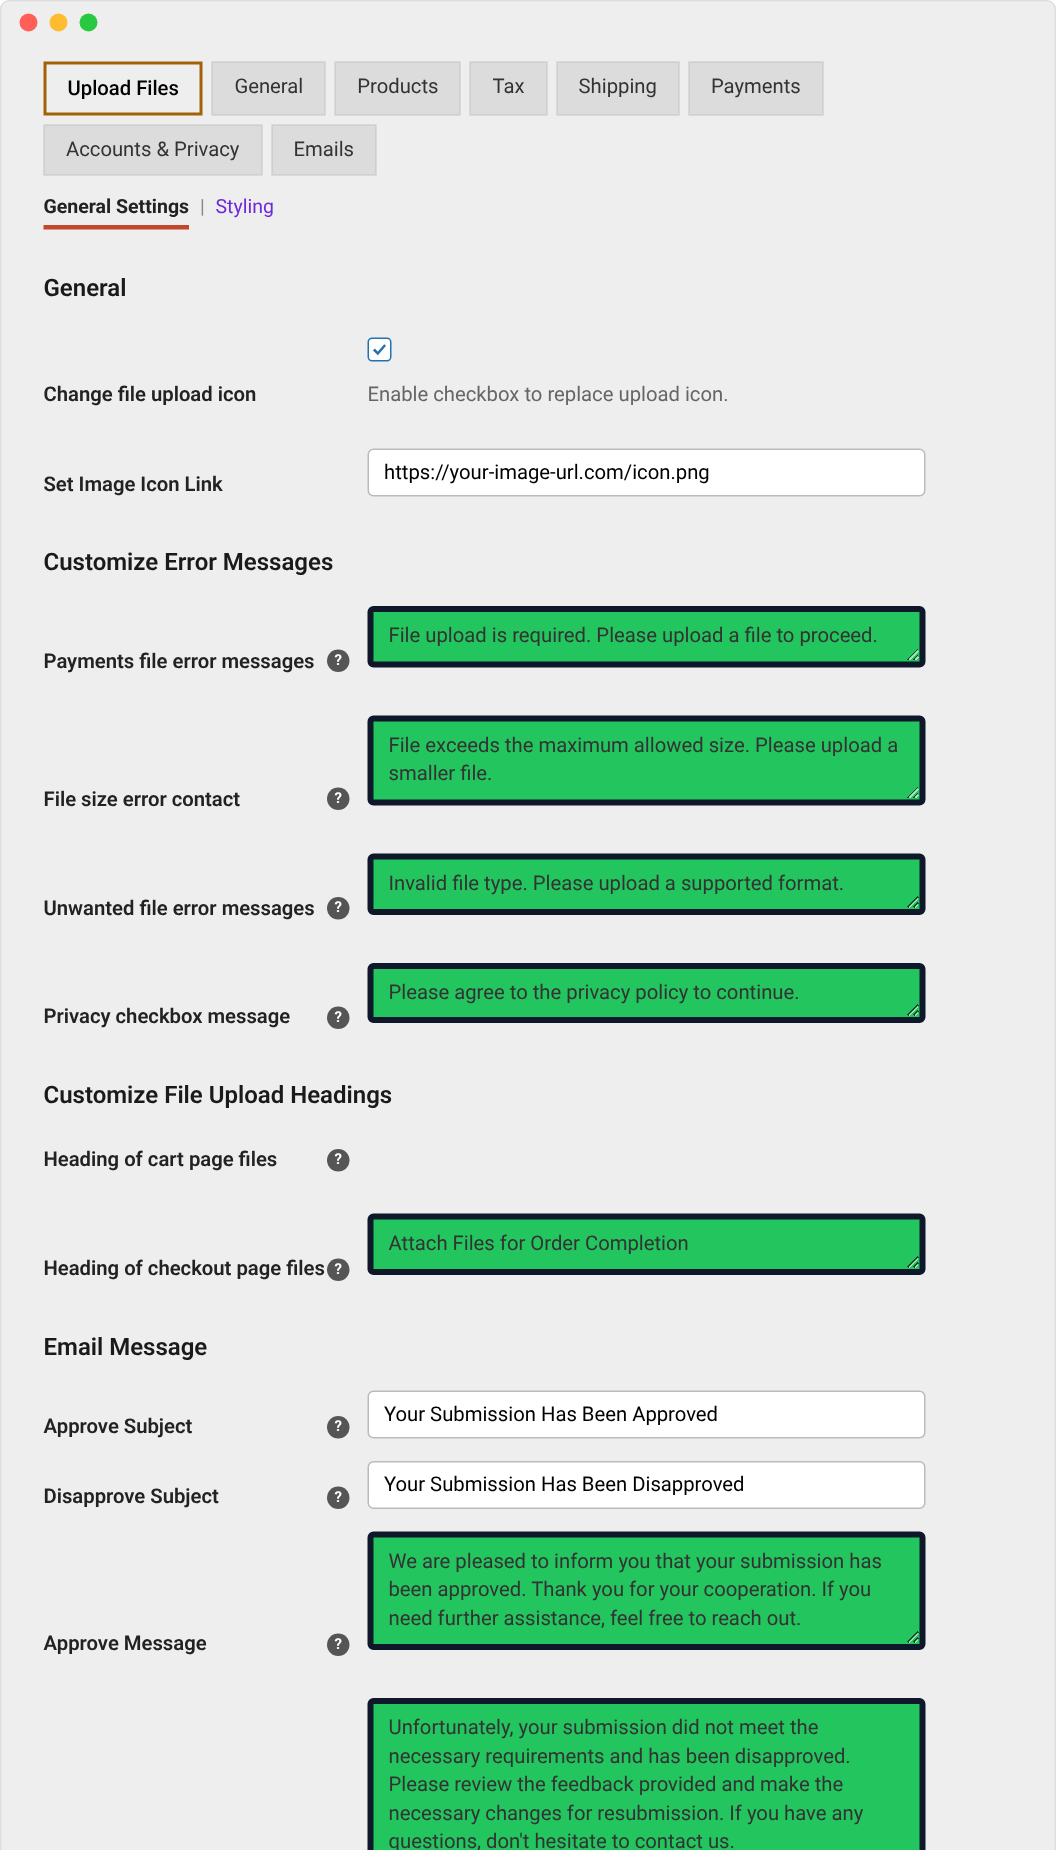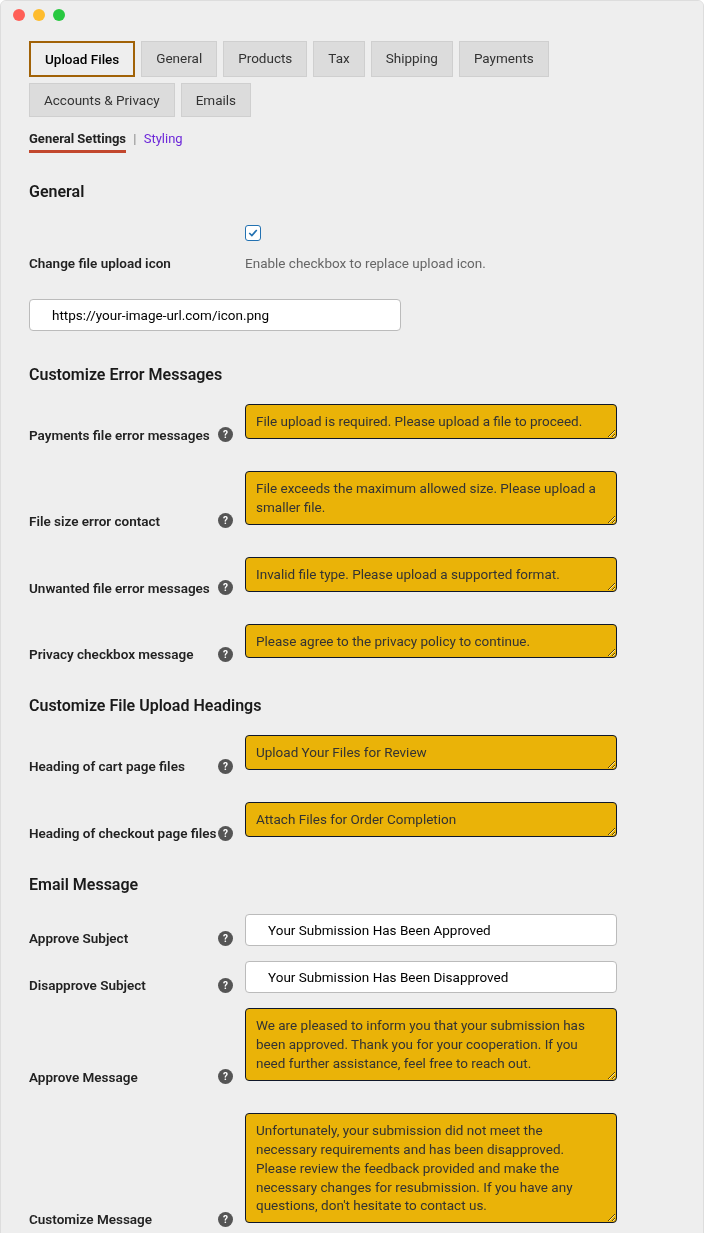--- a/index.html
+++ b/index.html
@@ -18,22 +18,22 @@
   .subtab-active { color: #222; padding-bottom: 4px; border-bottom: 3px solid #c2472d; font-weight: 700; }
   .subtab-sep { color: #888; margin: 0 4px; }
   .subtab-link { color: #6d28d9; text-align: right; }
   h2.section { font-size: 16px; font-weight: 600; color: #1a1a1a; margin-top: 34px; margin-bottom: 20px; }
   h2.section.first { margin-top: 36px; }
   .row { display: flex; align-items: flex-end; margin-bottom: 28px; }
   .row.tight { margin-bottom: 15px; }
   .label-col { width: 216px; flex-shrink: 0; font-size: 13.5px; font-weight: 600; color: #222; padding-top: 6px; display: flex; align-items: center; justify-content: space-between; padding-right: 12px; }
   .help-icon { width: 15px; height: 15px; border-radius: 50%; background: #555; color: #fff; font-size: 10px; display: inline-flex; align-items: center; justify-content: center; font-weight: bold; cursor: pointer; flex-shrink: 0; }
   .field-col { flex: 1; max-width: 372px; }
-  input[type=text] { width: 100%; padding: 7px 22px; font-size: 13.5px; border: 1px solid #bbb; border-radius: 4px; background: #fff; font-family: inherit; }
-  textarea { width: 100%; padding: 7px 10px; font-size: 13.5px; border: 1px solid #0f172a; border-radius: 4px; background: #eab308; resize: both; font-family: inherit; line-height: 1.4; color: #333; }
+  input[type=text] { width: 100%; padding: 7px 10px; font-size: 13.5px; border: 1px solid #bbb; border-radius: 4px; background: #fff; font-family: inherit; }
+  textarea { width: 100%; padding: 7px 10px; font-size: 13.5px; border: 4px solid #0f172a; border-radius: 4px; background: #22c55e; resize: both; font-family: inherit; line-height: 1.4; color: #333; }
   textarea.short { min-height: 34px; }
   .checkbox-wrap { display: flex; align-items: center; padding-top: 4px; }
   .checkbox { width: 16px; height: 16px; border: 1.5px solid #2271b1; border-radius: 3px; background: #fff; display: inline-flex; align-items: center; justify-content: center; cursor: pointer; }
   .checkbox svg { width: 12px; height: 12px; }
   .desc { font-size: 13.5px; color: #666; margin-top: 14px; }
 </style>
 </head>
 <body>
 
 <div class="window">
@@ -73,20 +73,23 @@
             <svg viewBox="0 0 16 16">
                 <path d="M3 8 L6.5 11.5 L13 4" stroke="#2271b1" stroke-width="2.2" fill="none"></path>
               </svg>
           </span>
         </div>
         <div class="desc">Enable checkbox to replace upload icon.</div>
       </div>
     </div>
 
     <div class="row">
+      <div class="label-col">
+          <span>Set Image Icon Link</span>
+        </div>
       <div class="field-col">
         <input type="text" value="https://your-image-url.com/icon.png" style="">
       </div>
     </div>
 
     <h2 class="section">Customize Error Messages</h2>
 
     <div class="row">
       <div class="label-col">
           <span>Payments file error messages</span>
@@ -119,21 +122,20 @@
       <div class="field-col"><textarea class="short" rows="1" style="">Please agree to the privacy policy to continue.</textarea></div>
     </div>
 
     <h2 class="section">Customize File Upload Headings</h2>
 
     <div class="row">
       <div class="label-col">
           <span>Heading of cart page files</span>
           <span class="help-icon">?</span>
         </div>
-      <div class="field-col"><textarea class="short" rows="1" style="">Upload Your Files for Review</textarea></div>
     </div>
 
     <div class="row">
       <div class="label-col">
           <span>Heading of checkout page files</span>
           <span class="help-icon">?</span>
         </div>
       <div class="field-col"><textarea class="short" rows="1" style="">Attach Files for Order Completion</textarea></div>
     </div>
 

